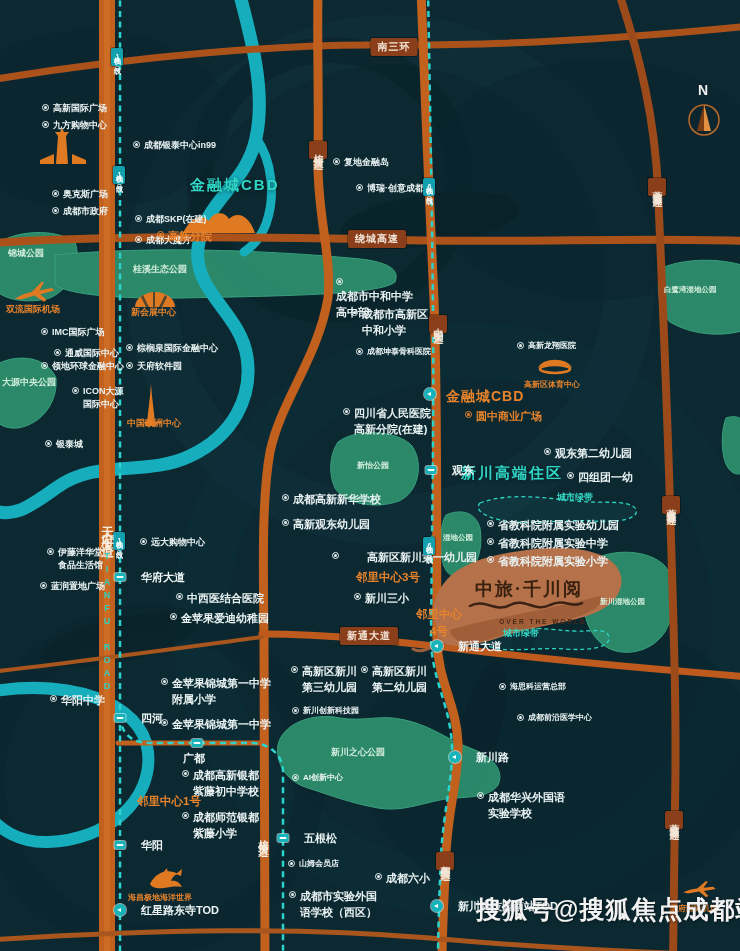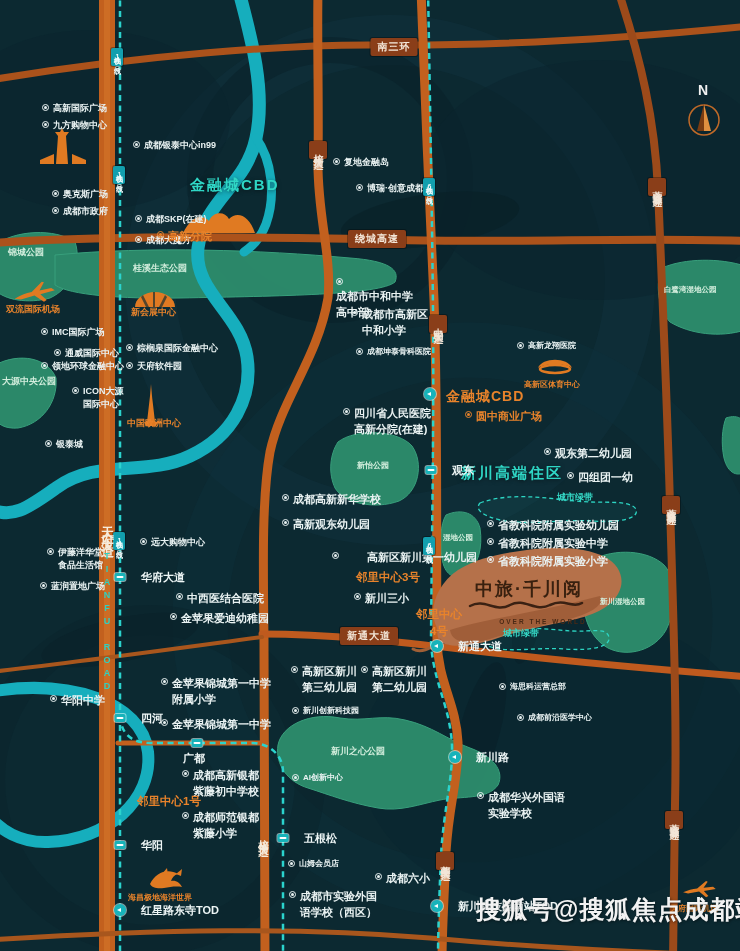--- a/index.html
+++ b/index.html
@@ -15,21 +15,21 @@
           margin-top:2px;position:relative;}
   .bullet::after{content:"";position:absolute;inset:1px;background:#e9f2f2;border-radius:50%;}
   .orange{color:#e8832b;}
   .orange .bullet{border-color:#e8832b;}
   .orange .bullet::after{background:#e8832b;}
   .nb13{font-size:11.5px;}
   .big{font-size:14px;letter-spacing:1px;}
   .ctr{text-align:center;}
   .ctr .txt{width:52px;}
   .teal-head{color:#2fd6c5;font-size:15px;letter-spacing:2px;text-shadow:0 1px 4px rgba(0,0,0,.5);}
-  .park-lbl{color:#d3eedd;font-weight:700;font-family:Liberation Mono, monospace;}
+  .park-lbl{color:#d3eedd;font-weight:700;}
   .belt-lbl{color:#35d8c6;font-size:9px;}
   .badge{position:absolute;transform:translate(-50%,-50%);background:#8a3e19;color:#f3e6d8;
          font-weight:700;border-radius:2px;text-align:center;box-shadow:0 0 0 1px rgba(0,0,0,.3);}
   .badge.h{padding:2px 7px;font-size:10px;letter-spacing:1px;white-space:nowrap;}
   .badge.v{padding:5px 2px;font-size:10px;writing-mode:vertical-lr;text-orientation:upright;letter-spacing:2px;}
   .badge.metro{background:#129fae;color:#eefdfd;font-size:7px;letter-spacing:1px;padding:3px 1px;}
   .roadname-v{position:absolute;transform:translate(-50%,-50%);writing-mode:vertical-lr;
               text-orientation:upright;color:#f6ecdc;font-weight:700;}
   .roadname-v.big{font-size:13px;letter-spacing:6px;}
   .roadname-v.en{color:#2fd0c0;font-size:9px;letter-spacing:3px;}

